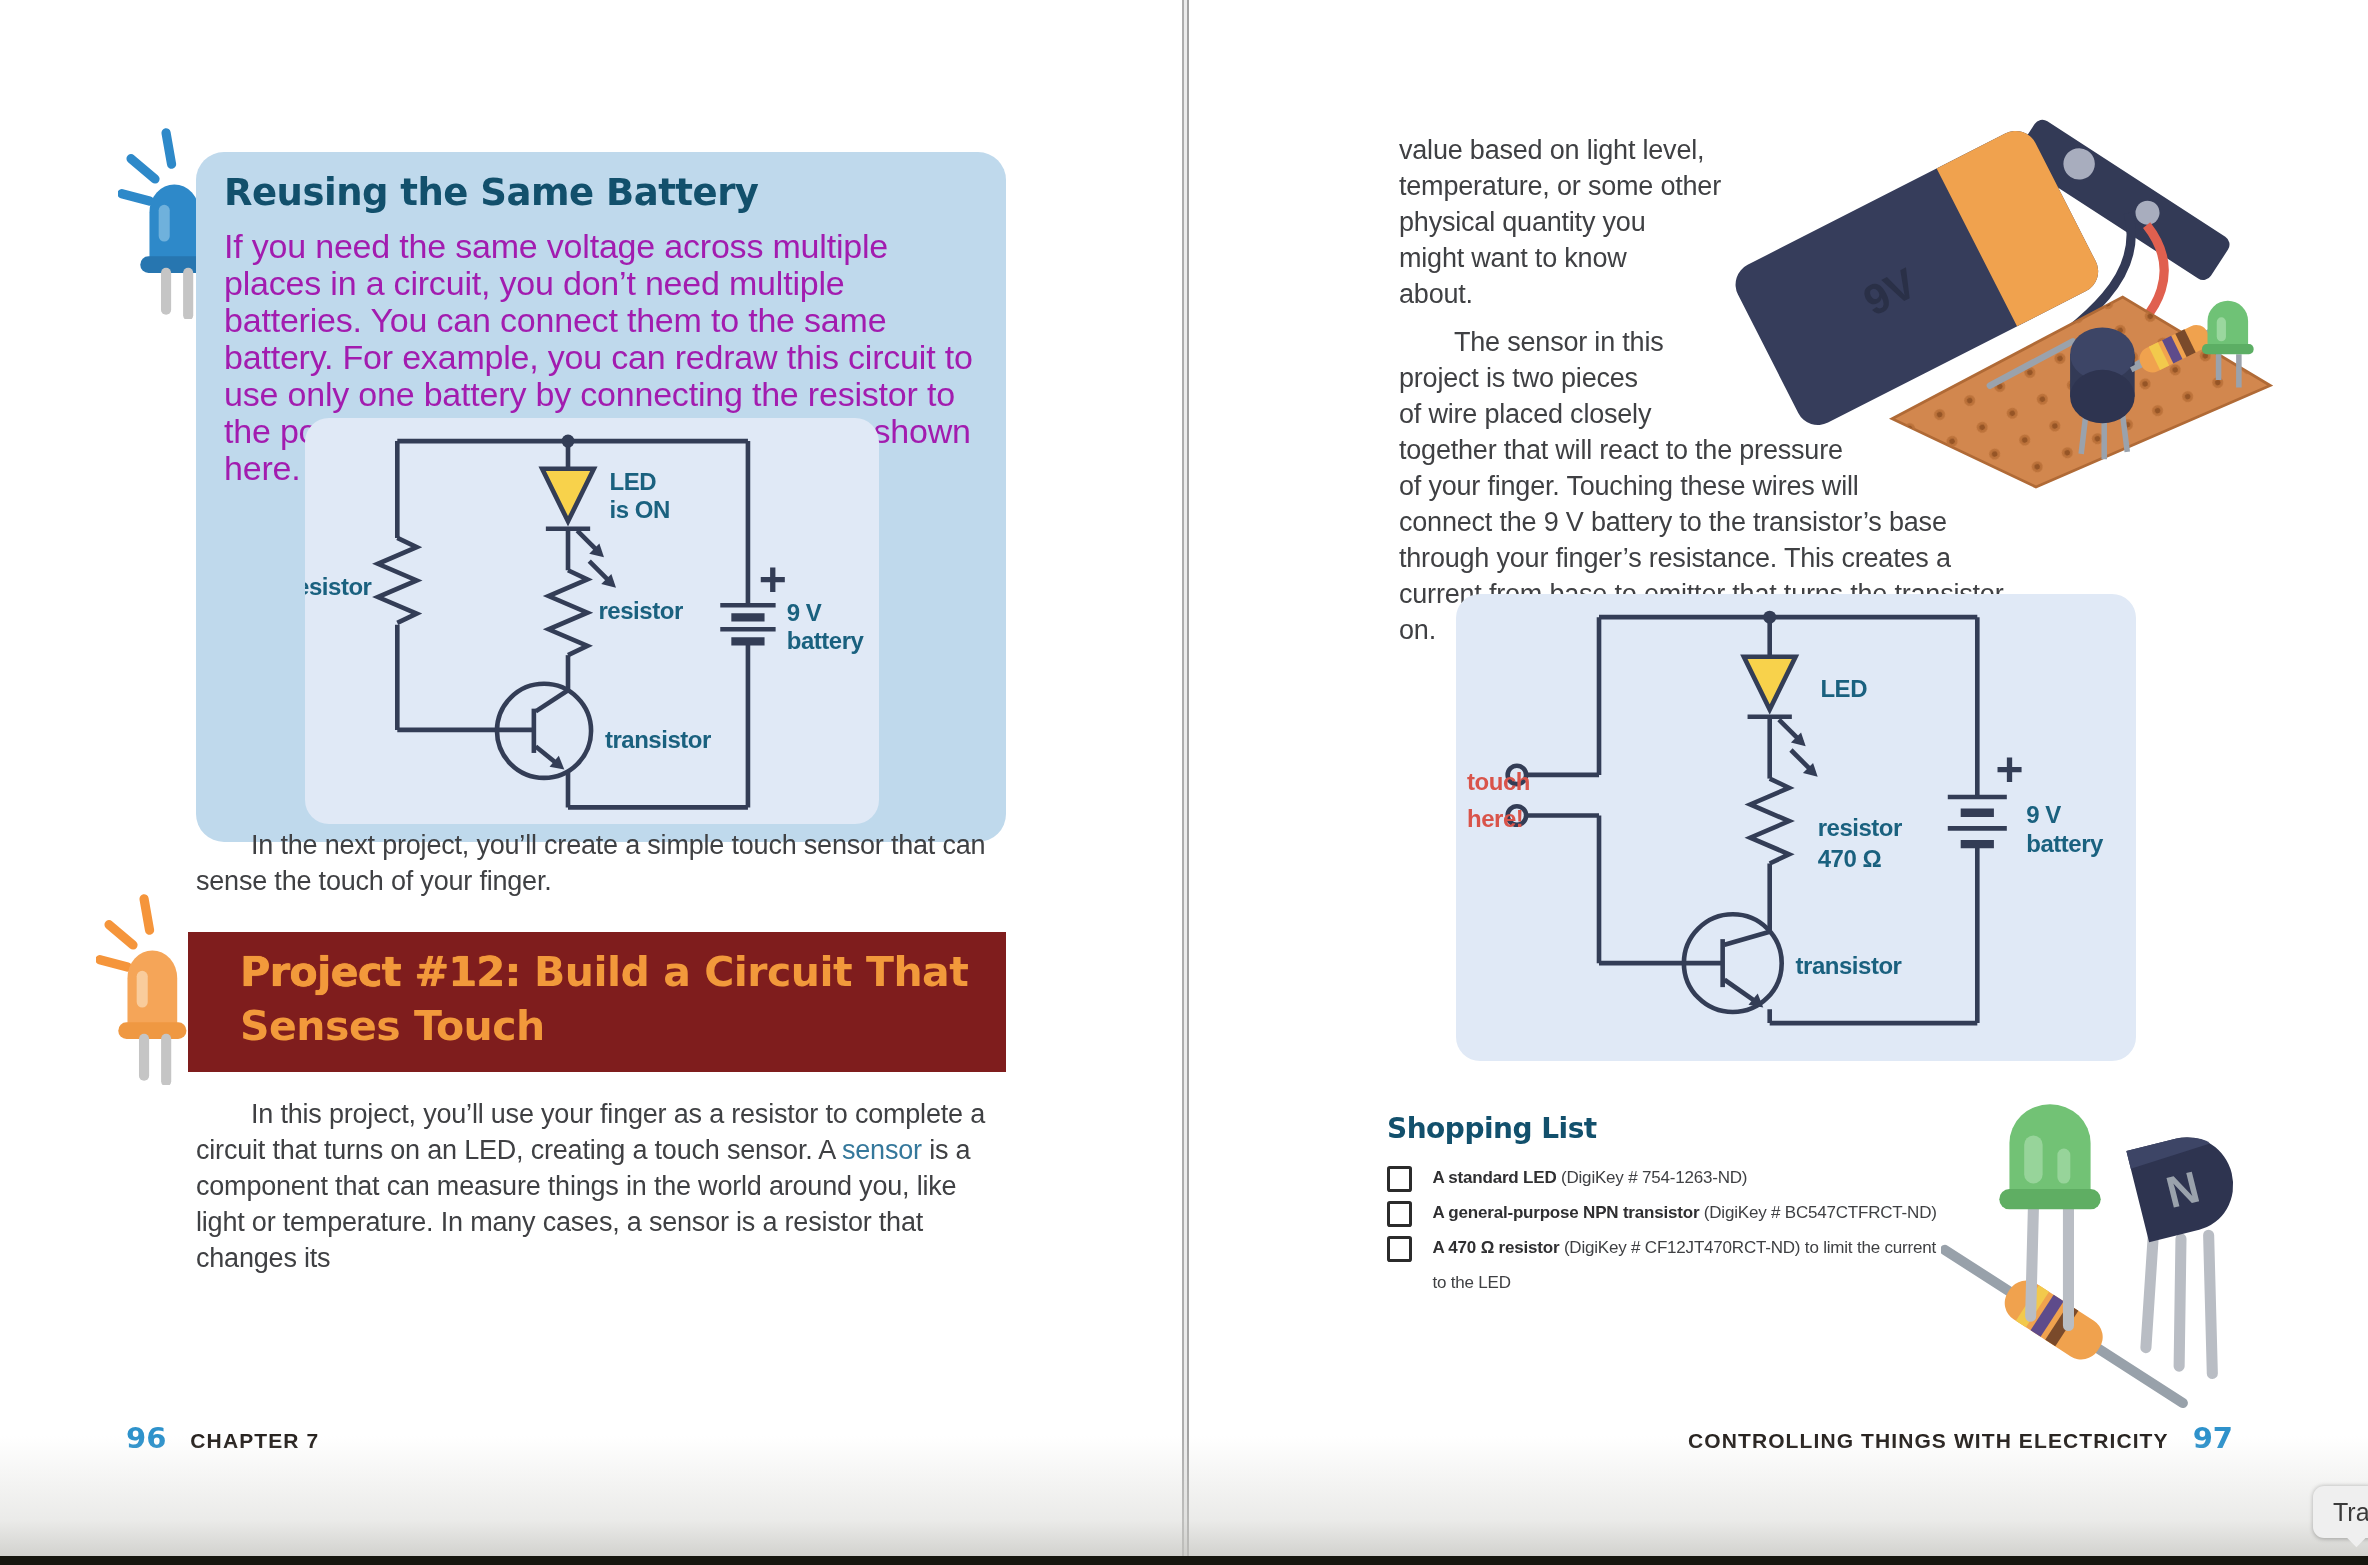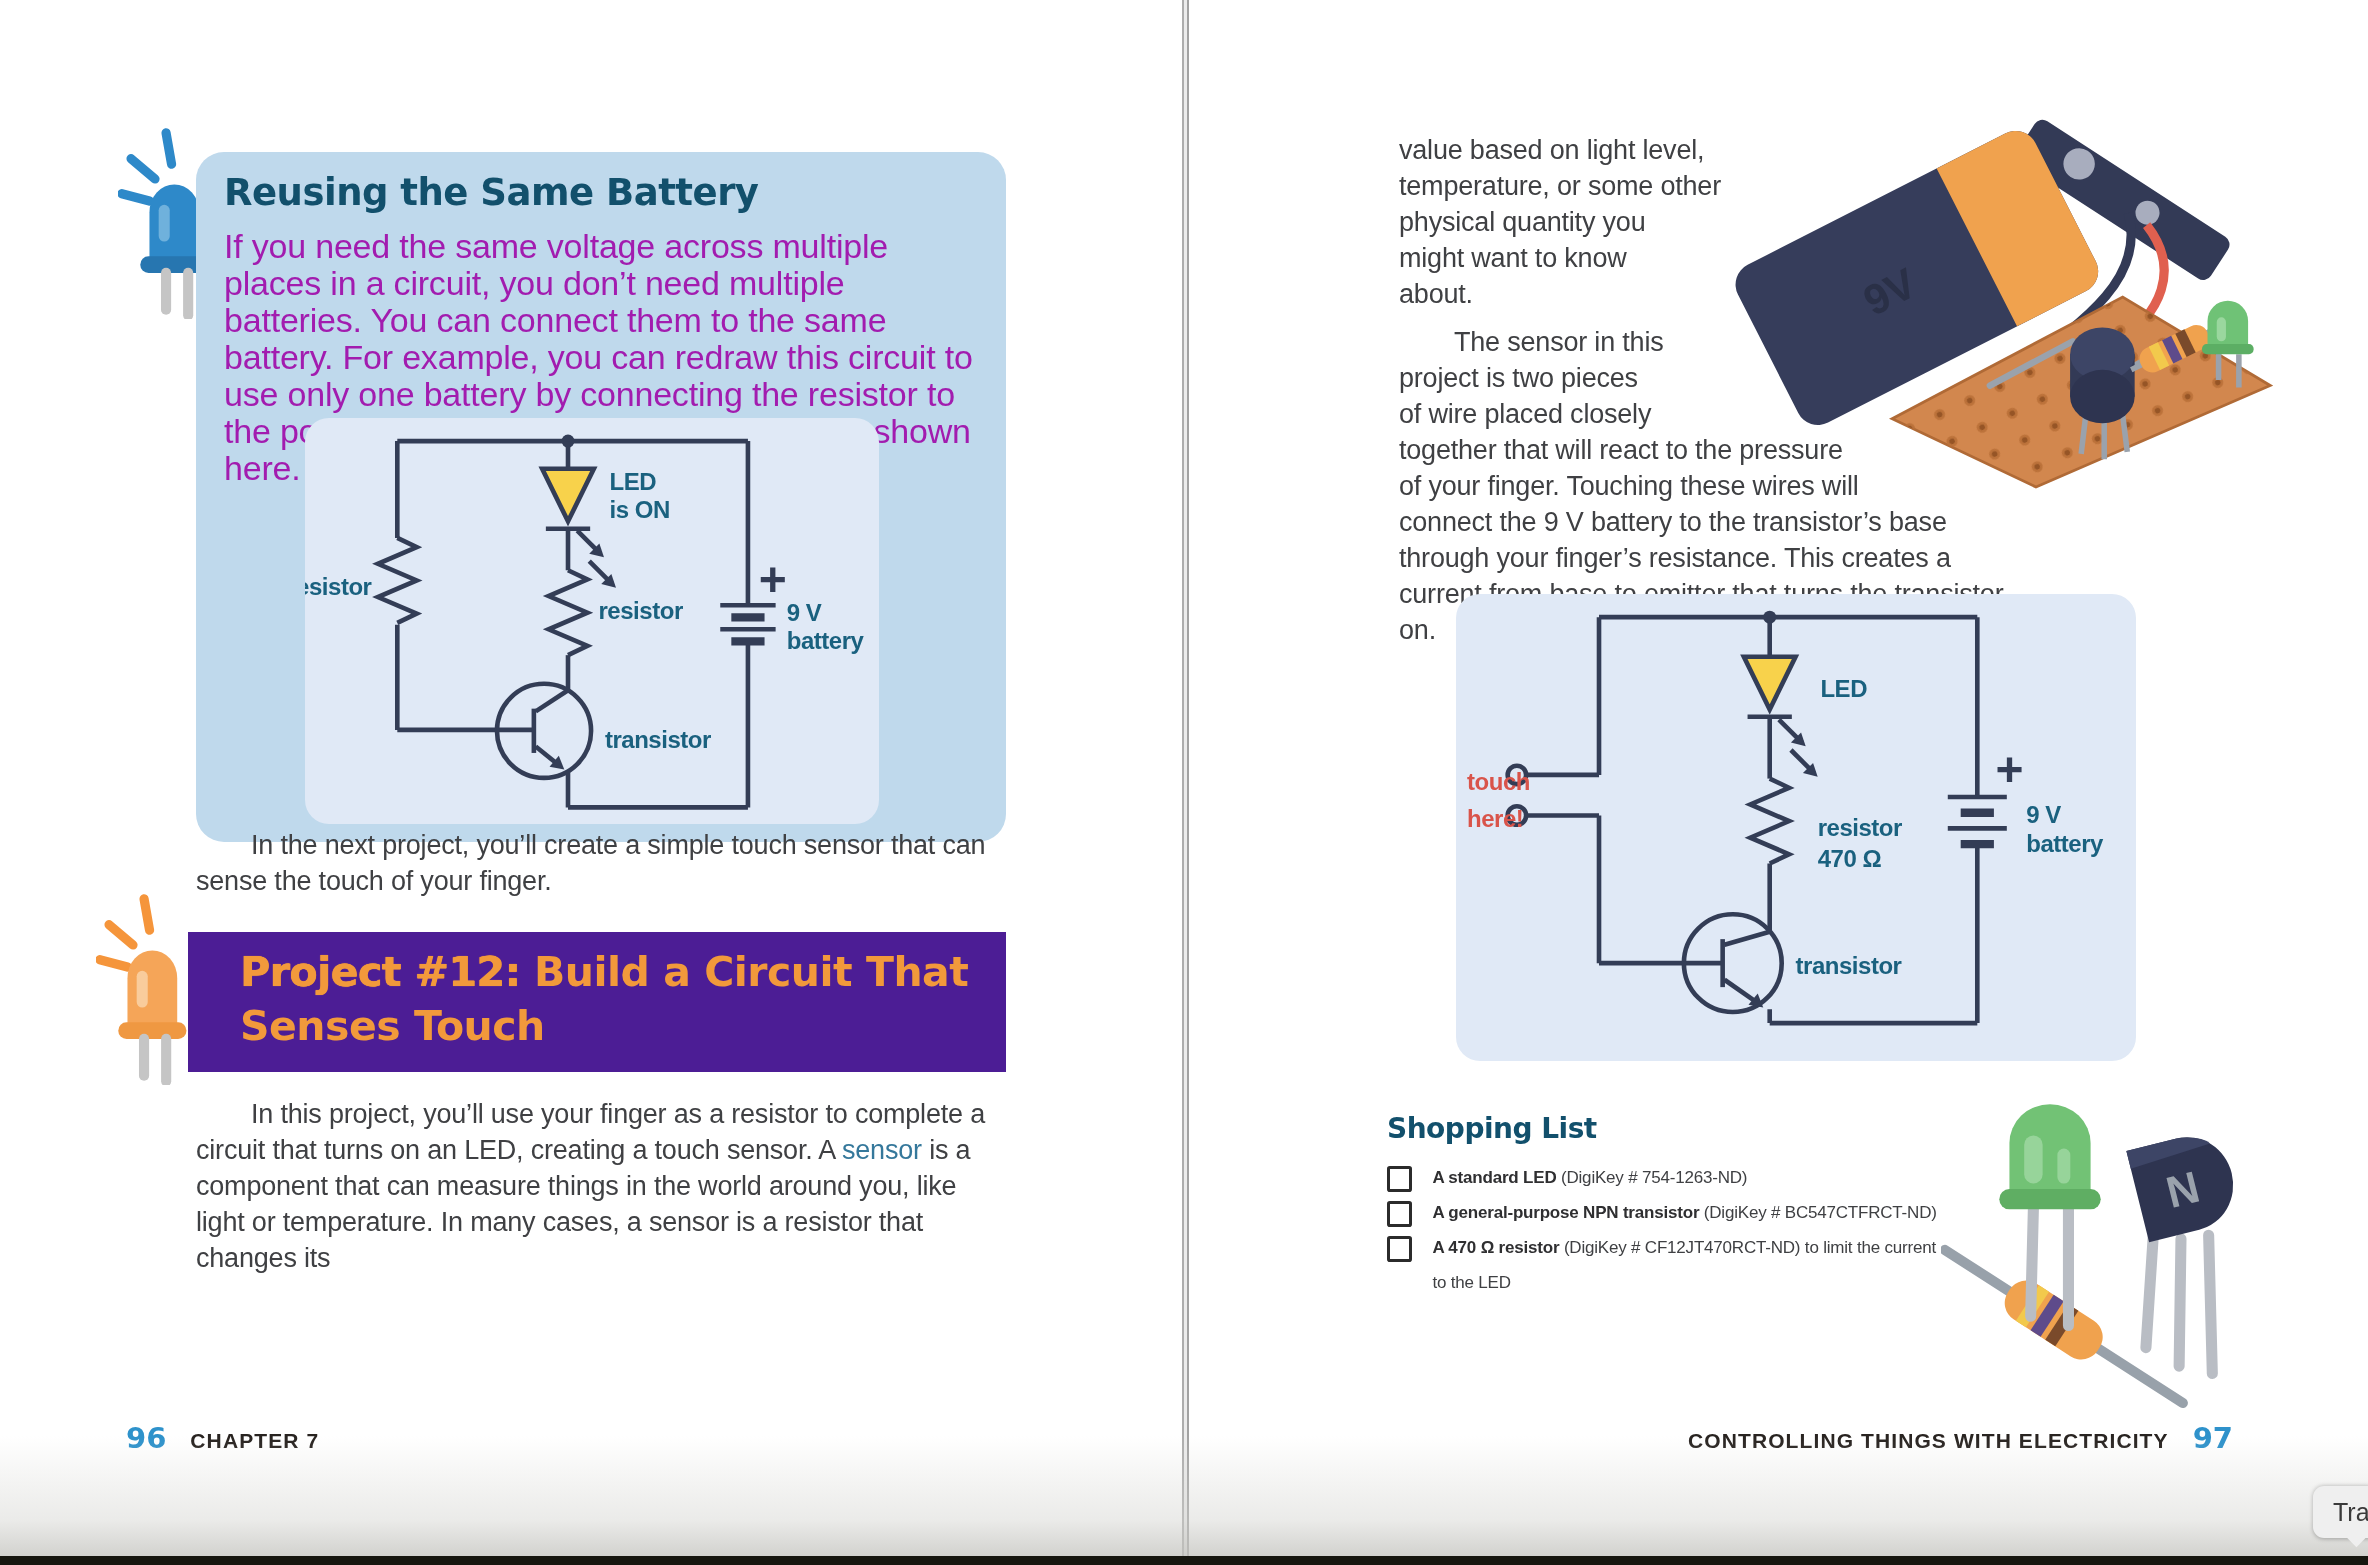--- a/index.html
+++ b/index.html
@@ -22,21 +22,21 @@
   .term{color:#35789B;}
   
   .callout{position:absolute;left:196px;top:108px;width:810px;height:690px;background:#BFD9EC;border-radius:28px;margin-top:44px;}
   .callout-title{position:absolute;left:28px;top:18.5px;font-family:"DejaVu Sans",sans-serif;
            font-weight:bold;font-size:37px;letter-spacing:-0.5px;color:#12506C;}
   .callout-body{position:absolute;left:28px;top:76px;width:760px;font-size:34px;line-height:37px;
            letter-spacing:-0.2px;color:#a21caf;}
   .panel{background:#E0E9F6;border-radius:24px;position:absolute;}
   .panel-left{left:109px;top:266px;width:574px;height:406px;}
   .inter{position:absolute;left:196px;top:827px;width:810px;}
-  .banner{position:absolute;left:188px;top:932px;width:818px;height:140px;background:#4c1d95;}
+  .banner{position:absolute;left:188px;top:932px;width:818px;height:140px;background:#7f1d1d;}
   .banner-text{position:absolute;left:52px;top:13px;width:738px;font-family:"DejaVu Sans",sans-serif;
            font-weight:bold;font-size:41px;line-height:54px;color:#F2993B;letter-spacing:-0.5px;}
   .banner-prefix{text-shadow:0 0 0.9px #F2993B,0.6px 0 0 #F2993B;}
   .body-left{position:absolute;left:196px;top:1096px;width:810px;}
   .body-left p{margin:0;}
   .body-left p + p{margin-top:5px;}
   .footer{position:absolute;top:1421px;display:flex;align-items:baseline;gap:24px;}
   .footer-left{left:126px;}
   .footer-right{right:135px;}
   .pagenum{font-family:"DejaVu Sans",sans-serif;font-weight:bold;font-size:29px;color:#2E92CB;}

